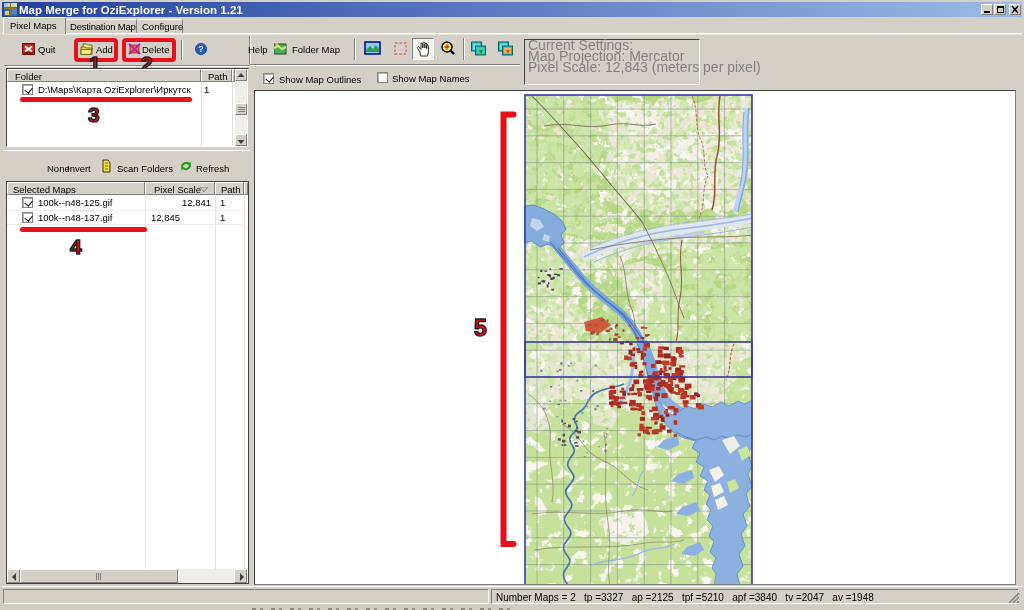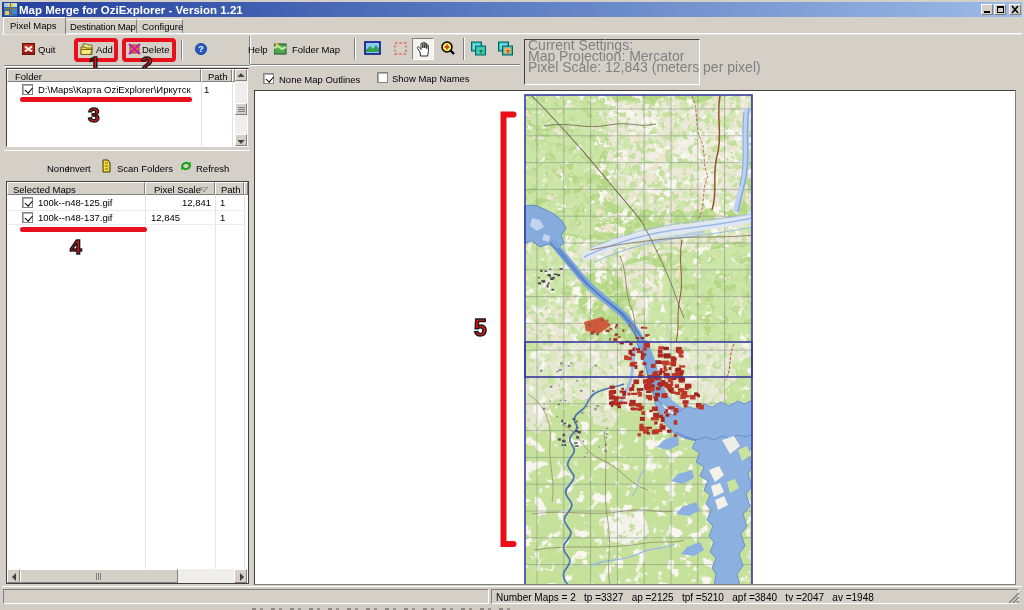--- a/index.html
+++ b/index.html
@@ -151,21 +151,21 @@
       <rect x="2" y="2.5" width="7" height="6" fill="#7adbe4"></rect>
       <rect x="4.5" y="5" width="10" height="9" fill="#28b8c8" stroke="#065"></rect>
       <rect x="6" y="6.5" width="7" height="6" fill="#e8b060"></rect>
       <path d="M8 9 l4 0 l-2 4 z" fill="#c85a18"></path>
     </svg></div>
 
 <div class="abs" style="left:524px;top:39px;width:176px;height:46px;background:#d4d0c8;border-top:1px solid #404040;border-left:1px solid #404040;border-bottom:1px solid #fff;border-right:1px solid #fff;"></div>
 <div class="abs gray" style="left:528px;top:40px;line-height:11px;font-size:14px;">Current Settings:<br>Map Projection: Mercator<br>Pixel Scale: 12,843 (meters per pixel)</div>
 
 <div class="cb chk" style="left:263px;top:73px;"></div>
-<div class="abs" style="left:279px;top:74px;font-size:9.5px;">None Map Outlines</div>
+<div class="abs" style="left:279px;top:74px;font-size:9.5px;">Show Map Outlines</div>
 <div class="cb" style="left:377px;top:72px;"></div>
 <div class="abs" style="left:392px;top:73px;font-size:9.5px;">Show Map Names</div>
 
 <div class="abs" style="left:6px;top:68px;width:243px;height:79px;background:#fff;border:1px solid #404040;border-bottom-color:#fff;border-right-color:#d4d0c8;"></div>
 <div class="abs hdr" style="left:7px;top:69px;width:194px;height:13px;">
     <span style="position:absolute;left:7px;top:1px;">Folder</span>
   </div>
 <div class="abs hdr" style="left:201px;top:69px;width:31px;height:13px;">
     <span style="position:absolute;left:6px;top:1px;">Path</span>
   </div>

